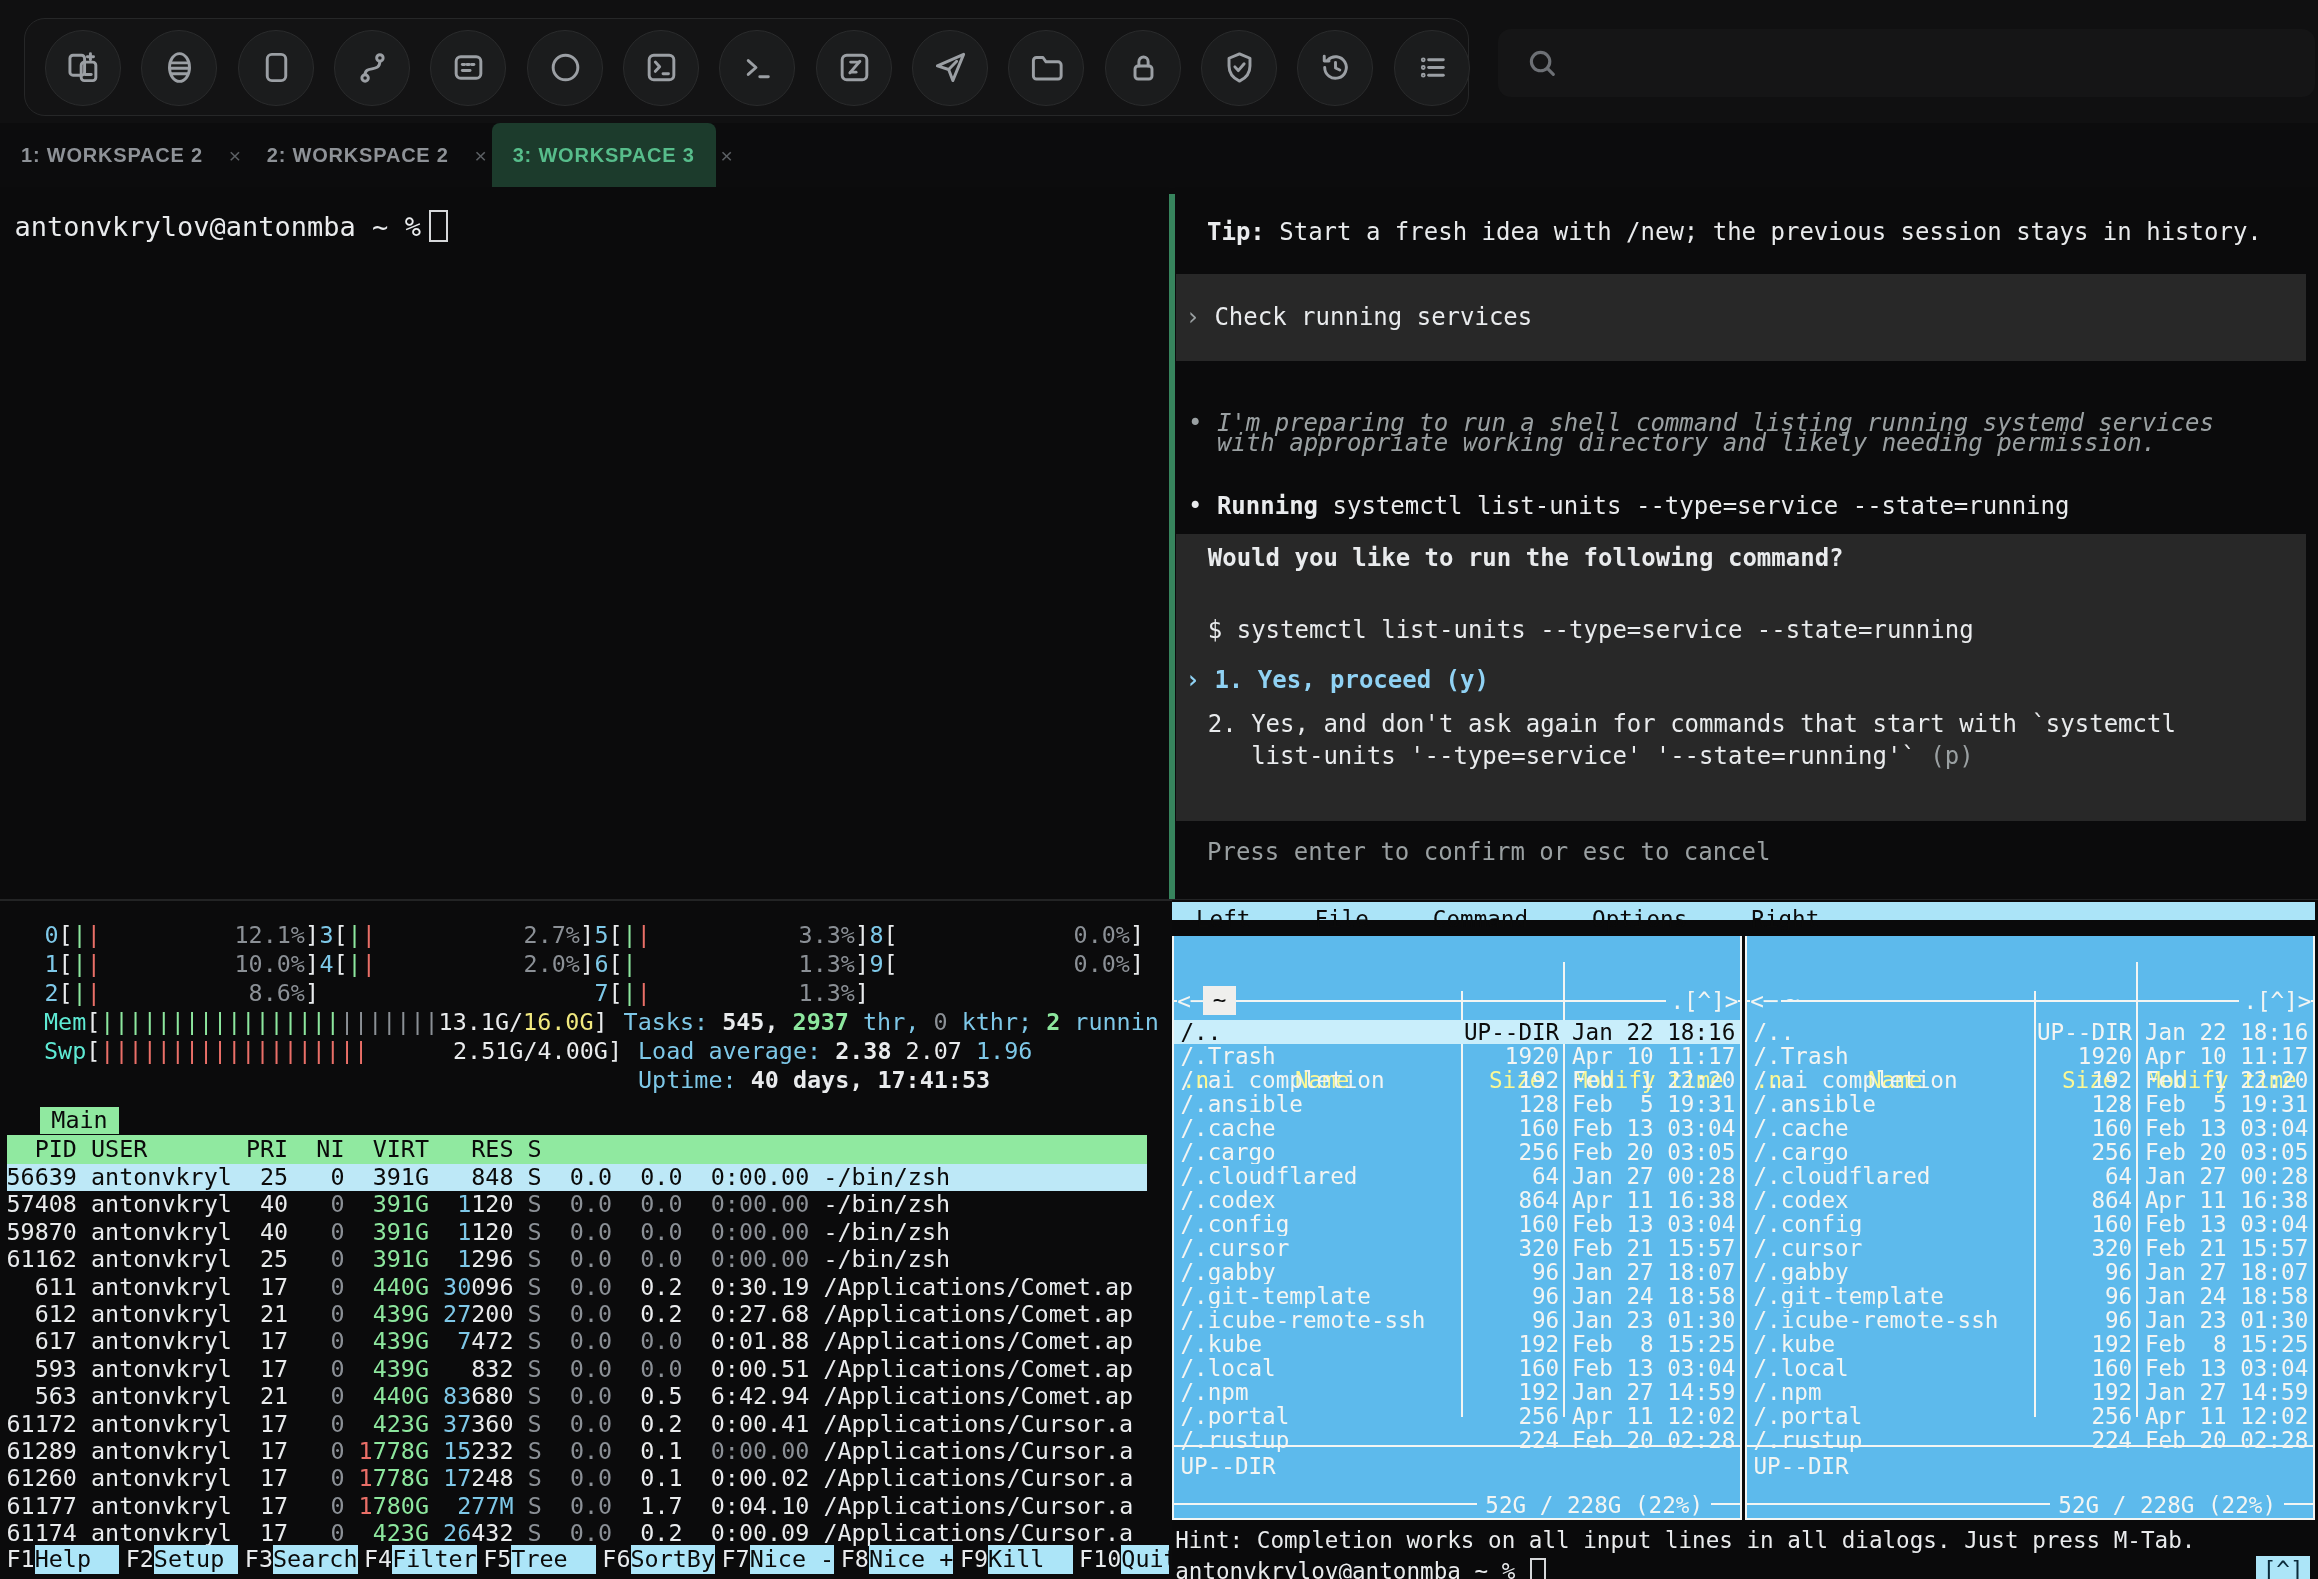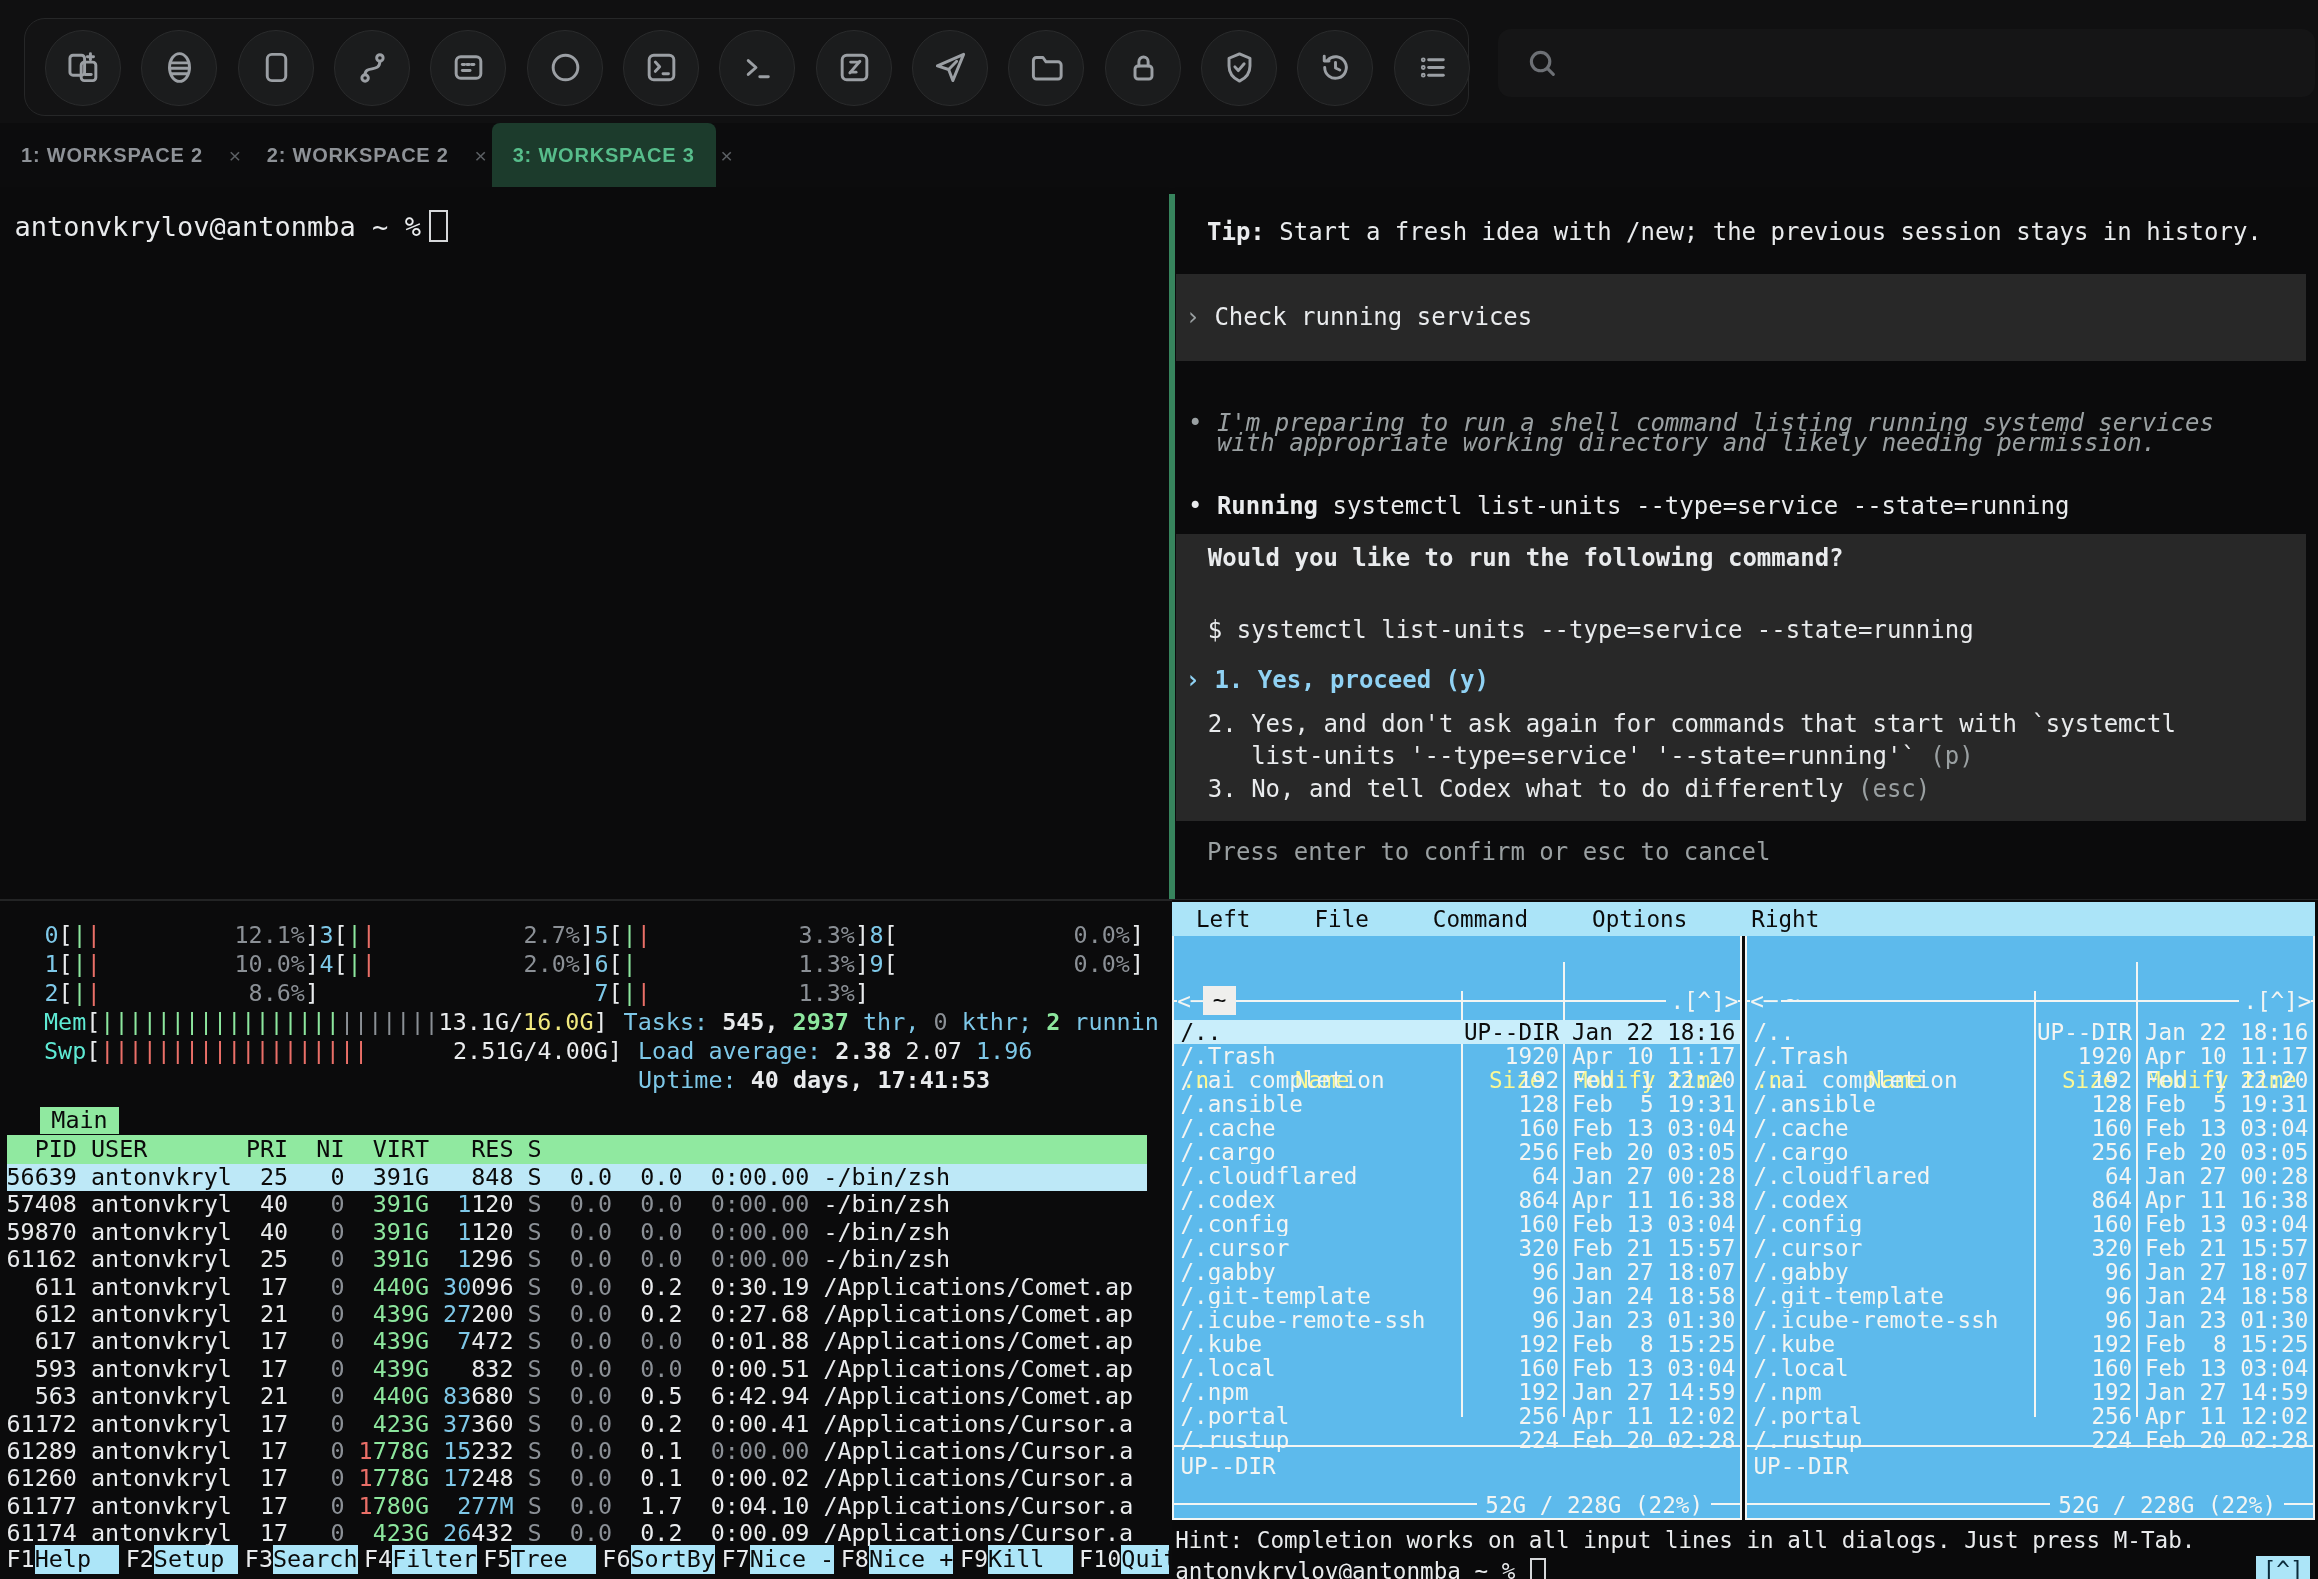--- a/index.html
+++ b/index.html
@@ -61,21 +61,21 @@
   #main-tab{position:absolute;left:40px;top:204px;height:27.4px;background:var(--hdr-green);color:#0a0a0a;padding:0 11.3px;line-height:27.4px}
   #proc-hdr{position:absolute;left:6.5px;top:232px;width:1140px;height:29px;background:var(--hdr-green);color:#0a0a0a;line-height:29px;white-space:pre}
   #proc-rows{position:absolute;left:6.5px;top:261px;width:1140px}
   .prow{height:27.4px;line-height:27.4px;white-space:pre;overflow:hidden}
   .prow.sel{background:var(--sel-blue);color:#0a0a0a}
   .fkeys{position:absolute;left:0px;bottom:6.5px;display:flex;white-space:pre;line-height:29px;height:29px}
   .fk-key{color:var(--white);padding-left:6.5px}
   .fk-lab{background:var(--fkey-cyan);color:#0a0a0a}
   
   #mc{position:absolute;left:1172px;top:900px;width:1146px;height:679px;background:#0a0a0b;font-size:22.6px;color:var(--mc-white)}
-  #mc-menubar{position:absolute;left:0;top:2.4px;width:1143px;height:34px;background:var(--mc-light);color:#0b0b0b;display:flex;align-items:flex-end;line-height:34px}
+  #mc-menubar{position:absolute;left:0;top:2.4px;width:1143px;height:18px;background:var(--mc-light);color:#0b0b0b;display:flex;align-items:flex-start;line-height:34px}
   #mc-menubar span{margin-left:24px;margin-right:40px;white-space:pre}
   .panel{position:absolute;top:36px;width:570px;height:584px;background:var(--mc-blue);border-left:2.4px solid var(--mc-white);border-right:2.4px solid var(--mc-white);border-bottom:2.4px solid var(--mc-white)}
   #panel-left{left:0}
   #panel-right{left:573px}
   .ptop{position:relative;height:26px}
   .ptop::before{content:"";position:absolute;left:0;right:0;top:12px;border-top:2.4px solid var(--mc-white)}
   .ptop .parrow{position:absolute;left:3.2px;top:0;line-height:26px;background:var(--mc-blue);padding-right:3.2px}
   .ptop .ppath{position:absolute;left:29px;top:-1.6px;line-height:29px;padding:0 9.7px}
   .ptop .ppath.activep{background:#efefed;color:#0b0b0b}
   .ptop .pcorner{position:absolute;right:1.6px;top:0;line-height:26px;background:var(--mc-blue);padding-left:4.8px}
@@ -241,21 +241,20 @@
     </div>
     <div class="cdx-line" style="left:13px;top:222px"><span class="dim2">•</span><span class="it"> </span><span class="it">I'm preparing to run a shell command listing running systemd services</span></div>
     <div class="cdx-line it" style="left:42px;top:242px">with appropriate working directory and likely needing permission.</div>
     <div class="cdx-line" style="left:13px;top:305px"><span>•</span><span> </span><span class="b">Running</span><span> systemctl list-units --type=service --state=running</span></div>
     <div class="cdx-box" style="top:347px;height:287px">
       <div class="cdx-line b" style="left:32px;top:10px">Would you like to run the following command?</div>
       <div class="cdx-line" style="left:32px;top:82px">$ systemctl list-units --type=service --state=running</div>
       <div class="cdx-line" style="left:9.7px;top:132px"><span class="blue">›</span><span> </span><span class="blue">1. Yes, proceed (y)</span></div>
       <div class="cdx-line" style="left:32px;top:176px">2. Yes, and don't ask again for commands that start with `systemctl</div>
       <div class="cdx-line" style="left:32px;top:208px"><span>   list-units '--type=service' '--state=running'` </span><span class="dim2">(p)</span></div>
-      <div class="cdx-line" style="left:32px;top:241px"><span>3. No, and tell Codex what to do differently </span><span class="dim2">(esc)</span></div>
     </div>
     <div class="cdx-line dim2" style="left:32px;top:651px">Press enter to confirm or esc to cancel</div>
   </div>
 
   <div id="htop" class="mono">
     <div id="meters"><div class="mrow"><div class="mcell"><span class="lbl">0</span><span class="brk">[</span><span class="bars"><span class="c-green">|</span><span class="c-red">|</span></span><span class="msp"></span><span class="pct">12.1%</span><span class="brk">]</span></div><div class="mcell"><span class="lbl">3</span><span class="brk">[</span><span class="bars"><span class="c-green">|</span><span class="c-red">|</span></span><span class="msp"></span><span class="pct">2.7%</span><span class="brk">]</span></div><div class="mcell"><span class="lbl">5</span><span class="brk">[</span><span class="bars"><span class="c-green">|</span><span class="c-red">|</span></span><span class="msp"></span><span class="pct">3.3%</span><span class="brk">]</span></div><div class="mcell"><span class="lbl">8</span><span class="brk">[</span><span class="bars"></span><span class="msp"></span><span class="pct">0.0%</span><span class="brk">]</span></div></div><div class="mrow"><div class="mcell"><span class="lbl">1</span><span class="brk">[</span><span class="bars"><span class="c-green">|</span><span class="c-red">|</span></span><span class="msp"></span><span class="pct">10.0%</span><span class="brk">]</span></div><div class="mcell"><span class="lbl">4</span><span class="brk">[</span><span class="bars"><span class="c-green">|</span><span class="c-red">|</span></span><span class="msp"></span><span class="pct">2.0%</span><span class="brk">]</span></div><div class="mcell"><span class="lbl">6</span><span class="brk">[</span><span class="bars"><span class="c-green">|</span></span><span class="msp"></span><span class="pct">1.3%</span><span class="brk">]</span></div><div class="mcell"><span class="lbl">9</span><span class="brk">[</span><span class="bars"></span><span class="msp"></span><span class="pct">0.0%</span><span class="brk">]</span></div></div><div class="mrow"><div class="mcell"><span class="lbl">2</span><span class="brk">[</span><span class="bars"><span class="c-green">|</span><span class="c-red">|</span></span><span class="msp"></span><span class="pct">8.6%</span><span class="brk">]</span></div><div class="mcell"></div><div class="mcell"><span class="lbl">7</span><span class="brk">[</span><span class="bars"><span class="c-green">|</span><span class="c-red">|</span></span><span class="msp"></span><span class="pct">1.3%</span><span class="brk">]</span></div><div class="mcell"></div></div><div class="mrow"><div class="memcell"><span class="lbl3">Mem</span><span class="brk">[</span><span class="bars"><span class="c-green">|</span><span class="c-green">|</span><span class="c-green">|</span><span class="c-green">|</span><span class="c-green">|</span><span class="c-green">|</span><span class="c-green">|</span><span class="c-green">|</span><span class="c-green">|</span><span class="c-green">|</span><span class="c-green">|</span><span class="c-green">|</span><span class="c-green">|</span><span class="c-green">|</span><span class="c-green">|</span><span class="c-green">|</span><span class="c-green">|</span><span class="c-dim">|</span><span class="c-dim">|</span><span class="c-dim">|</span><span class="c-dim">|</span><span class="c-dim">|</span><span class="c-dim">|</span><span class="c-dim">|</span></span><span class="msp"></span><span class="c-w">13.1G/</span><span class="c-yellow">16.0G</span><span class="brk">]</span></div><span class="after-meter"><span class="c-cyan">Tasks: </span><span class="c-wb">545, </span><span class="c-gb">2937</span><span class="c-cyan"> thr, </span><span class="c-dim">0</span><span class="c-cyan"> kthr; </span><span class="c-gb">2</span><span class="c-cyan"> runnin</span></span></div><div class="mrow"><div class="memcell"><span class="lbl3">Swp</span><span class="brk">[</span><span class="bars"><span class="c-red">|</span><span class="c-red">|</span><span class="c-red">|</span><span class="c-red">|</span><span class="c-red">|</span><span class="c-red">|</span><span class="c-red">|</span><span class="c-red">|</span><span class="c-red">|</span><span class="c-red">|</span><span class="c-red">|</span><span class="c-red">|</span><span class="c-red">|</span><span class="c-red">|</span><span class="c-red">|</span><span class="c-red">|</span><span class="c-red">|</span><span class="c-red">|</span><span class="c-red">|</span></span><span class="msp"></span><span class="c-w"> 2.51G/4.00G</span><span class="brk">]</span></div><span class="after-meter"><span class="c-cyan">Load average: </span><span class="c-wb">2.38 </span><span class="c-w">2.07 </span><span class="c-cyan">1.96</span></span></div><div class="mrow"><div class="memcell"></div><span class="after-meter"><span class="c-cyan">Uptime: </span><span class="c-wb">40 days, 17:41:53</span></span></div></div>
     <div id="main-tab">Main</div>
     <div id="proc-hdr"><span>  PID </span><span>USER      </span><span> PRI</span><span>  NI</span><span>  VIRT</span><span>   </span><span>RES</span><span> S</span></div>
     <div id="proc-rows"><div class="prow sel"><span>56639 </span><span>antonvkryl</span><span>  25</span><span>   0</span><span>  391G</span><span>   </span><span>848</span><span> S</span><span>  0.0</span><span>  0.0</span><span>  0:00.00</span><span> -/bin/zsh</span></div><div class="prow"><span>57408 </span><span>antonvkryl</span><span>  40</span><span class="c-dim">   0</span><span class="c-green">  391G</span><span>  </span><span class="c-cyan">1</span><span>120</span><span class="c-dim"> S</span><span class="c-dim">  0.0</span><span class="c-dim">  0.0</span><span class="c-dim">  0:00.00</span><span class="c-w"> -/bin/zsh</span></div><div class="prow"><span>59870 </span><span>antonvkryl</span><span>  40</span><span class="c-dim">   0</span><span class="c-green">  391G</span><span>  </span><span class="c-cyan">1</span><span>120</span><span class="c-dim"> S</span><span class="c-dim">  0.0</span><span class="c-dim">  0.0</span><span class="c-dim">  0:00.00</span><span class="c-w"> -/bin/zsh</span></div><div class="prow"><span>61162 </span><span>antonvkryl</span><span>  25</span><span class="c-dim">   0</span><span class="c-green">  391G</span><span>  </span><span class="c-cyan">1</span><span>296</span><span class="c-dim"> S</span><span class="c-dim">  0.0</span><span class="c-dim">  0.0</span><span class="c-dim">  0:00.00</span><span class="c-w"> -/bin/zsh</span></div><div class="prow"><span>  611 </span><span>antonvkryl</span><span>  17</span><span class="c-dim">   0</span><span class="c-green">  440G</span><span> </span><span class="c-cyan">30</span><span>096</span><span class="c-dim"> S</span><span class="c-dim">  0.0</span><span class="c-w">  0.2</span><span class="c-w">  0:30.19</span><span class="c-w"> /Applications/Comet.ap</span></div><div class="prow"><span>  612 </span><span>antonvkryl</span><span>  21</span><span class="c-dim">   0</span><span class="c-green">  439G</span><span> </span><span class="c-cyan">27</span><span>200</span><span class="c-dim"> S</span><span class="c-dim">  0.0</span><span class="c-w">  0.2</span><span class="c-w">  0:27.68</span><span class="c-w"> /Applications/Comet.ap</span></div><div class="prow"><span>  617 </span><span>antonvkryl</span><span>  17</span><span class="c-dim">   0</span><span class="c-green">  439G</span><span>  </span><span class="c-cyan">7</span><span>472</span><span class="c-dim"> S</span><span class="c-dim">  0.0</span><span class="c-dim">  0.0</span><span class="c-w">  0:01.88</span><span class="c-w"> /Applications/Comet.ap</span></div><div class="prow"><span>  593 </span><span>antonvkryl</span><span>  17</span><span class="c-dim">   0</span><span class="c-green">  439G</span><span>   </span><span>832</span><span class="c-dim"> S</span><span class="c-dim">  0.0</span><span class="c-dim">  0.0</span><span class="c-w">  0:00.51</span><span class="c-w"> /Applications/Comet.ap</span></div><div class="prow"><span>  563 </span><span>antonvkryl</span><span>  21</span><span class="c-dim">   0</span><span class="c-green">  440G</span><span> </span><span class="c-cyan">83</span><span>680</span><span class="c-dim"> S</span><span class="c-dim">  0.0</span><span class="c-w">  0.5</span><span class="c-w">  6:42.94</span><span class="c-w"> /Applications/Comet.ap</span></div><div class="prow"><span>61172 </span><span>antonvkryl</span><span>  17</span><span class="c-dim">   0</span><span class="c-green">  423G</span><span> </span><span class="c-cyan">37</span><span>360</span><span class="c-dim"> S</span><span class="c-dim">  0.0</span><span class="c-w">  0.2</span><span class="c-w">  0:00.41</span><span class="c-w"> /Applications/Cursor.a</span></div><div class="prow"><span>61289 </span><span>antonvkryl</span><span>  17</span><span class="c-dim">   0</span><span> </span><span class="c-red">1</span><span class="c-green">778G</span><span> </span><span class="c-cyan">15</span><span>232</span><span class="c-dim"> S</span><span class="c-dim">  0.0</span><span class="c-w">  0.1</span><span class="c-dim">  0:00.00</span><span class="c-w"> /Applications/Cursor.a</span></div><div class="prow"><span>61260 </span><span>antonvkryl</span><span>  17</span><span class="c-dim">   0</span><span> </span><span class="c-red">1</span><span class="c-green">778G</span><span> </span><span class="c-cyan">17</span><span>248</span><span class="c-dim"> S</span><span class="c-dim">  0.0</span><span class="c-w">  0.1</span><span class="c-w">  0:00.02</span><span class="c-w"> /Applications/Cursor.a</span></div><div class="prow"><span>61177 </span><span>antonvkryl</span><span>  17</span><span class="c-dim">   0</span><span> </span><span class="c-red">1</span><span class="c-green">780G</span><span>  </span><span class="c-cyan">277M</span><span></span><span class="c-dim"> S</span><span class="c-dim">  0.0</span><span class="c-w">  1.7</span><span class="c-w">  0:04.10</span><span class="c-w"> /Applications/Cursor.a</span></div><div class="prow"><span>61174 </span><span>antonvkryl</span><span>  17</span><span class="c-dim">   0</span><span class="c-green">  423G</span><span> </span><span class="c-cyan">26</span><span>432</span><span class="c-dim"> S</span><span class="c-dim">  0.0</span><span class="c-w">  0.2</span><span class="c-w">  0:00.09</span><span class="c-w"> /Applications/Cursor.a</span></div></div>
     <div class="fkeys" id="htop-fkeys"><span class="fk-key">F1</span><span class="fk-lab">Help  </span><span class="fk-key">F2</span><span class="fk-lab">Setup </span><span class="fk-key">F3</span><span class="fk-lab">Search</span><span class="fk-key">F4</span><span class="fk-lab">Filter</span><span class="fk-key">F5</span><span class="fk-lab">Tree  </span><span class="fk-key">F6</span><span class="fk-lab">SortBy</span><span class="fk-key">F7</span><span class="fk-lab">Nice -</span><span class="fk-key">F8</span><span class="fk-lab">Nice +</span><span class="fk-key">F9</span><span class="fk-lab">Kill  </span><span class="fk-key">F10</span><span class="fk-lab">Quit  </span></div>

